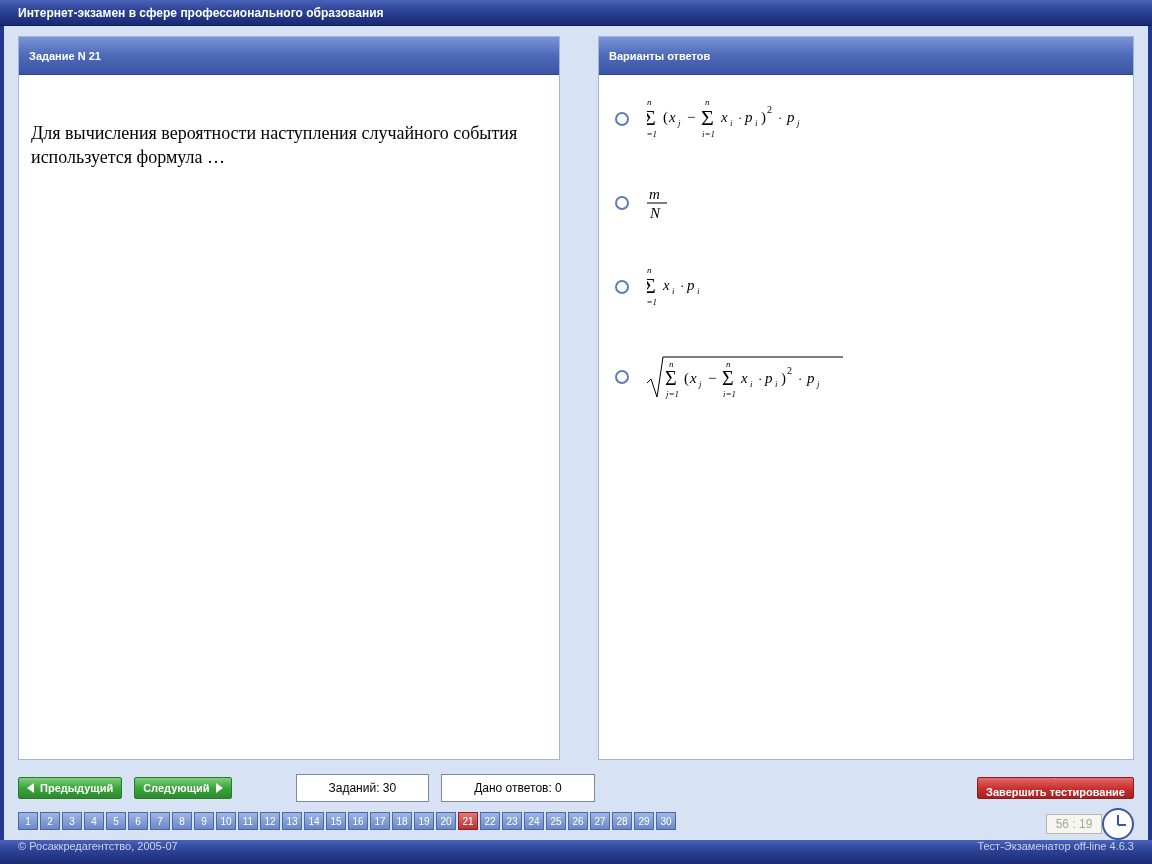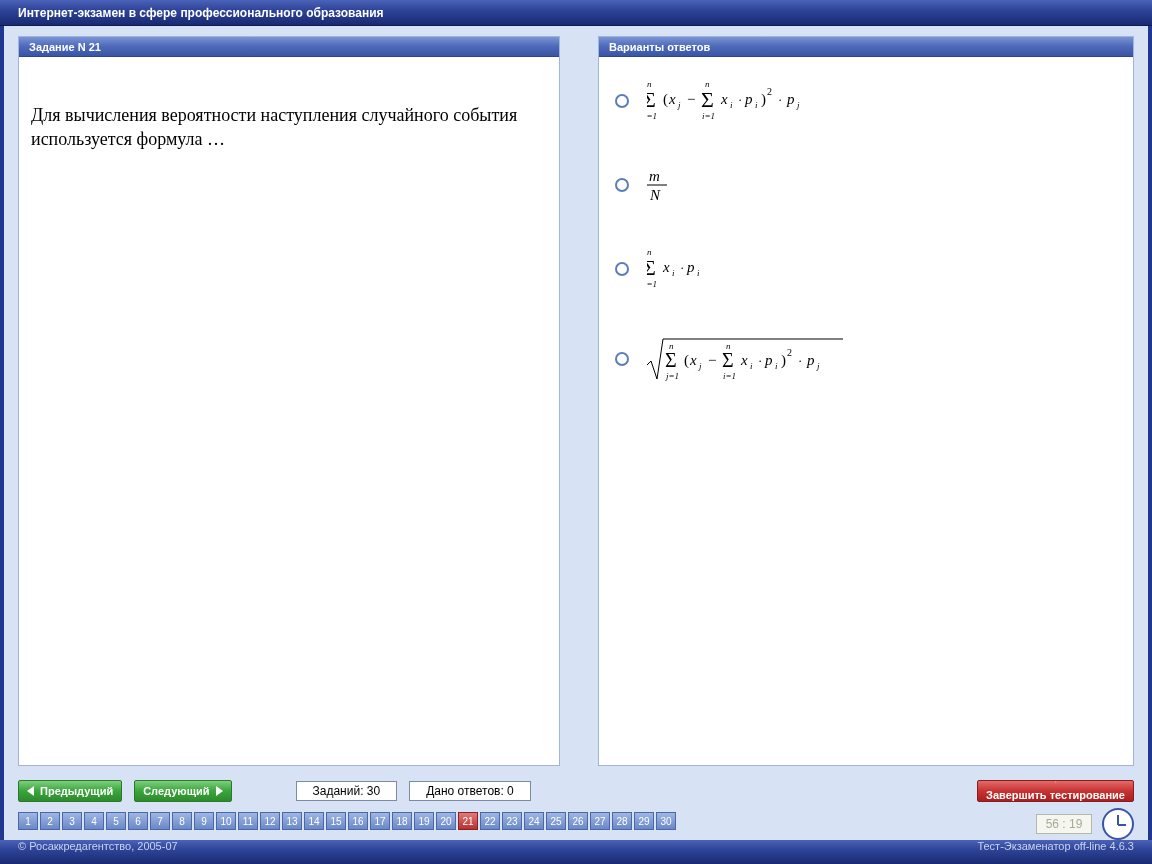--- a/index.html
+++ b/index.html
@@ -38,21 +38,21 @@
   }
   .panel {
     background: #fff;
     border: 1px solid #9fb5da;
     display: flex;
     flex-direction: column;
   }
   .question-panel { width: 542px; }
   .answers-panel { flex: 1; }
   .panel-header {
-    height: 20px;
+    height: 38px;
     background: linear-gradient(to bottom, #7a94d6 0%, #4d69b8 50%, #3a55a5 100%);
     color: #fff;
     font-size: 11px;
     font-weight: bold;
     display: flex;
     align-items: center;
     padding: 0 10px;
     border-bottom: 1px solid #2d4590;
   }
   .panel-body {
@@ -127,28 +127,28 @@
     width: 0; height: 0;
     border-top: 5px solid transparent;
     border-bottom: 5px solid transparent;
     border-left: 7px solid #fff;
   }
   .run-icon {
     width: 12px; height: 12px;
     color: #fff;
   }
   .info-box {
-    height: 20px;
+    height: 28px;
     background: #fff;
     border: 1px solid #7a8aa8;
     font-size: 12px;
     display: flex;
     align-items: center;
     justify-content: center;
-    padding: 0 16px;
+    padding: 0 32px;
   }
   .nav-row2 {
     display: flex;
     align-items: center;
     gap: 0;
     position: relative;
   }
   .pager {
     display: flex;
     gap: 2px;
@@ -168,21 +168,21 @@
   .page-num.current {
     background: linear-gradient(to bottom, #e07a7a 0%, #b83030 100%);
     border-color: #8a2020;
   }
   .timer-area {
     position: absolute;
     right: 0;
     top: -4px;
     display: flex;
     align-items: center;
-    gap: 10px;
+    gap: 0;
   }
   .timer-box {
     width: 56px;
     height: 20px;
     background: #f6f6f0;
     border: 1px solid #b8b8a8;
     color: #a8a898;
     font-size: 12px;
     display: flex;
     align-items: center;

